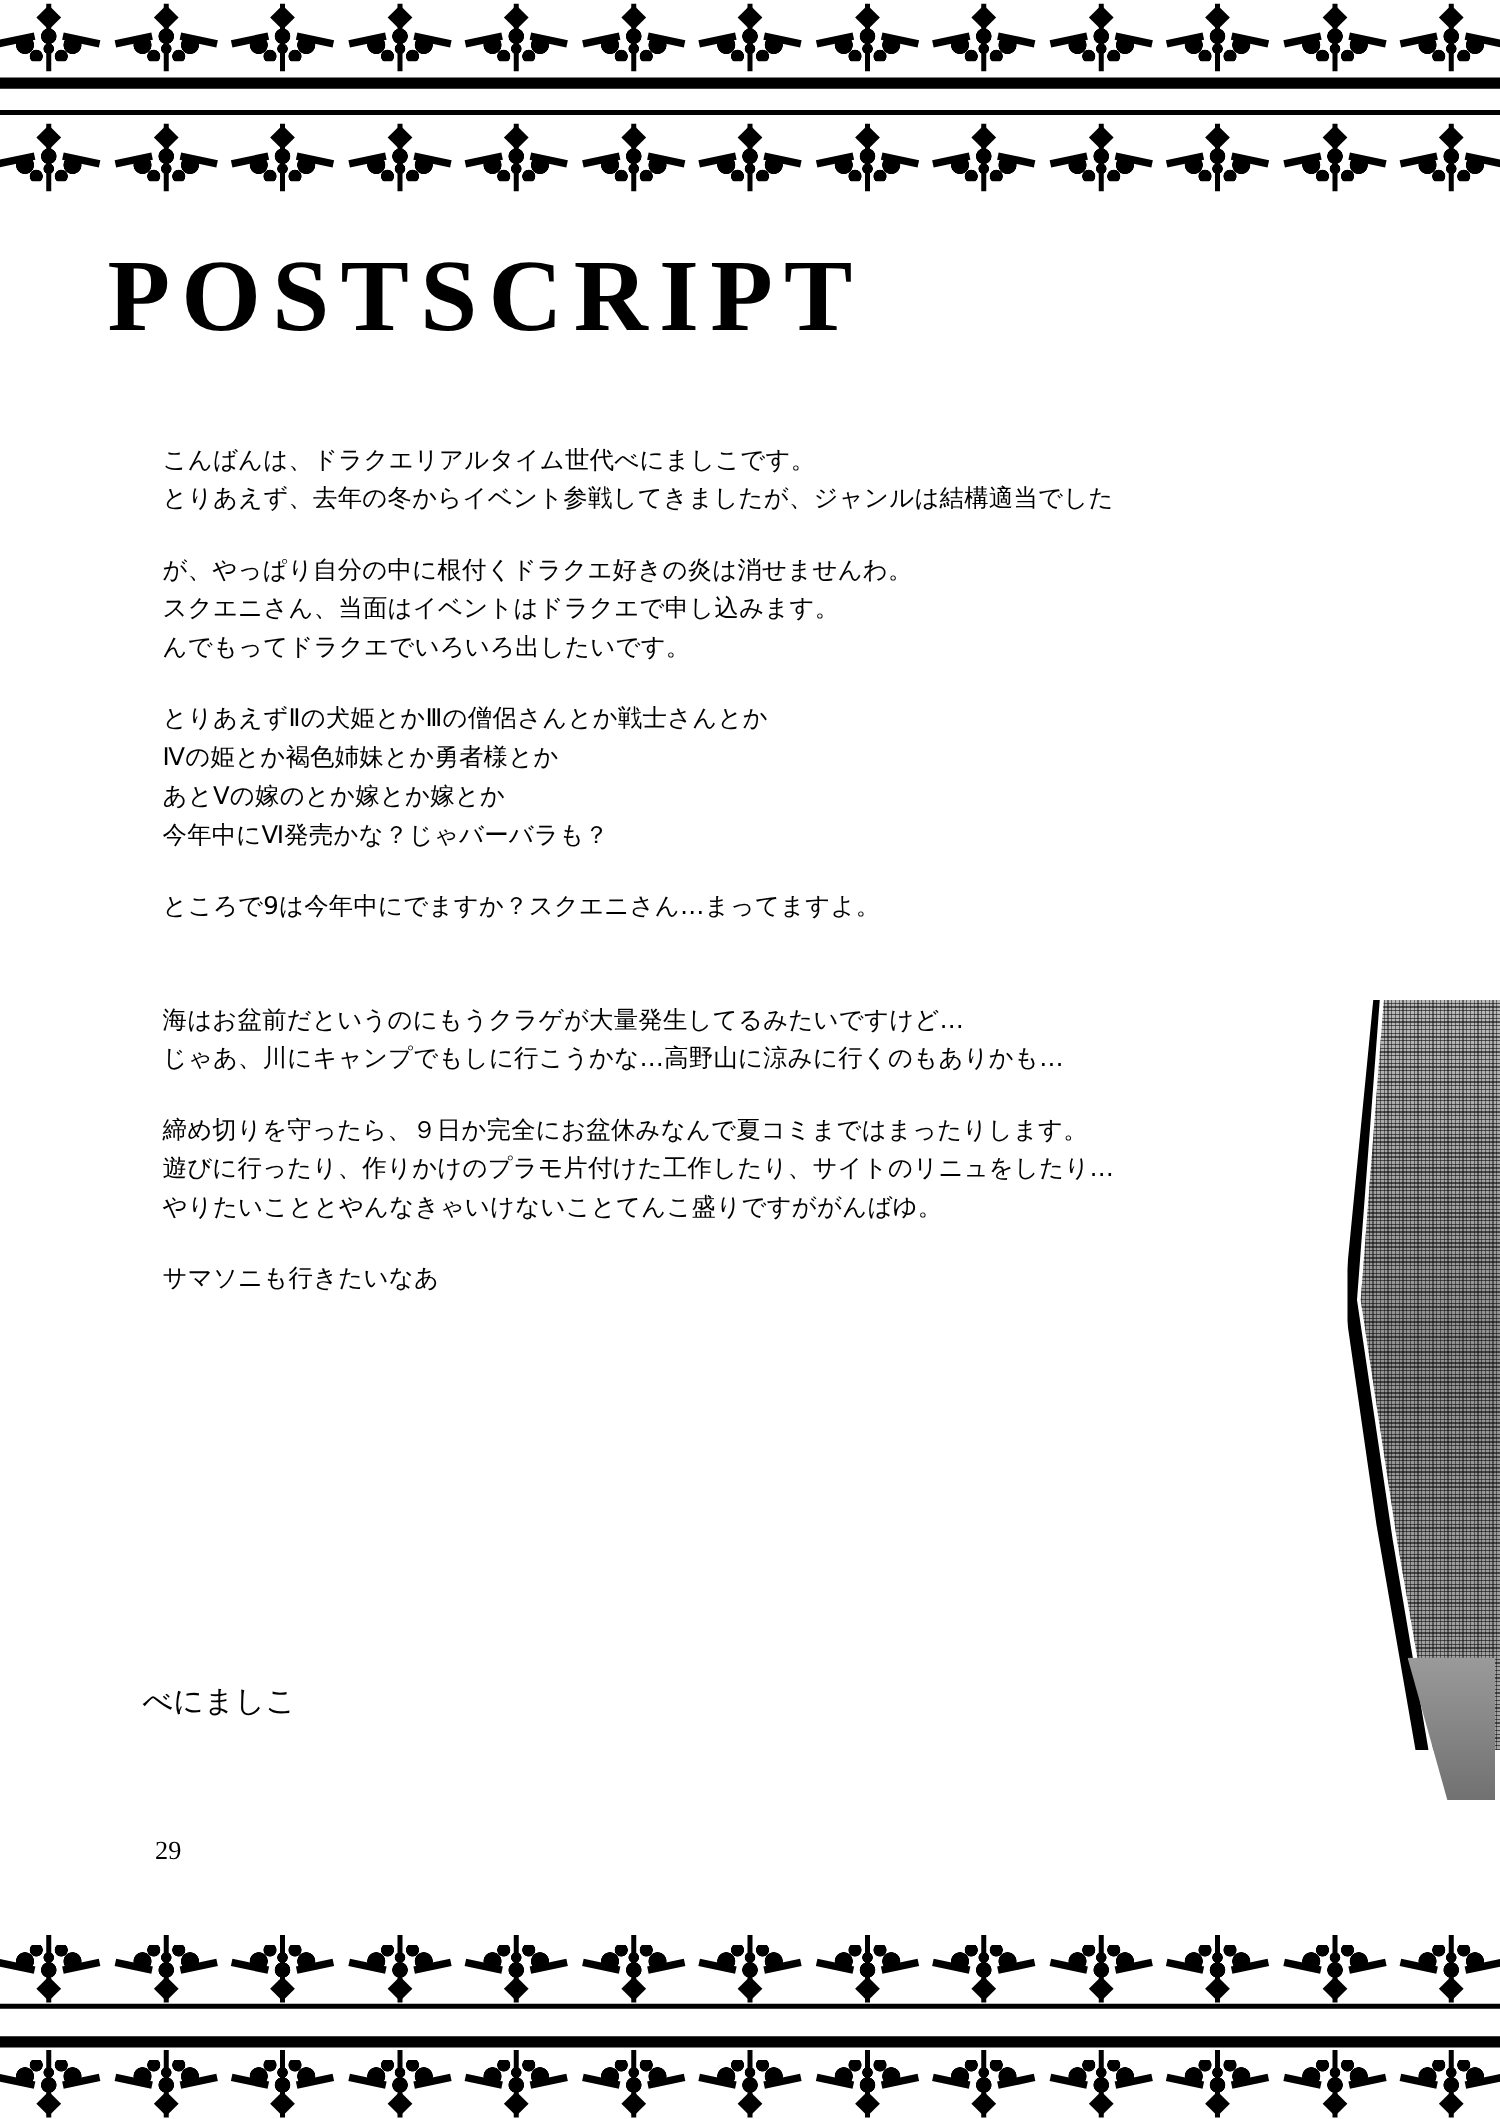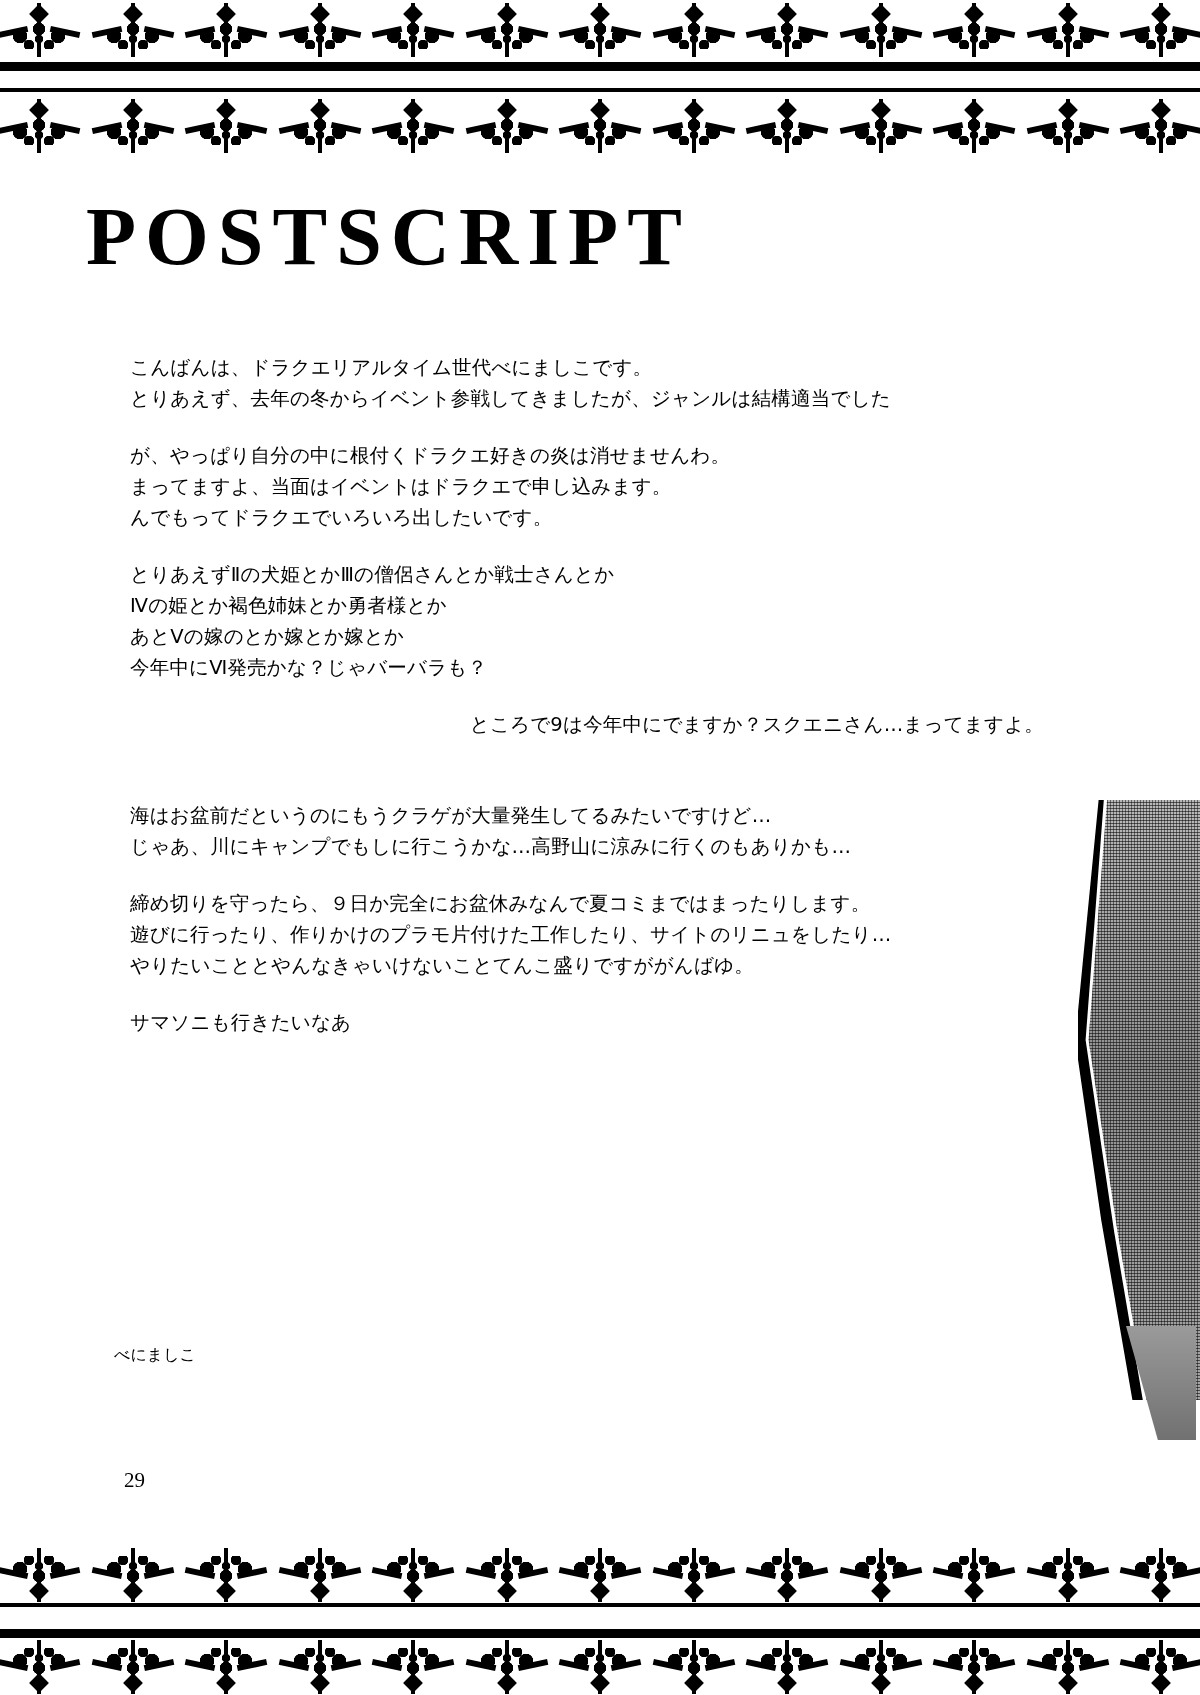--- a/index.html
+++ b/index.html
@@ -131,27 +131,27 @@
     font-size: 19.5px;
     line-height: 31px;
     color: #000;
     font-family: "DejaVu Sans", "Liberation Sans", sans-serif;
     letter-spacing: 0.2px;
   }
   .para {
     margin: 0 0 26px 16px;
     white-space: pre-line;
   }
-  .para.gap-huge { margin-bottom: 60px; text-align: right; }
+  .para.gap-huge { margin-bottom: 60px; }
 
   .signature {
     position: absolute;
     top: 1345px;
     left: 114px;
-    font-size: 16px;
+    font-size: 24px;
     font-family: "DejaVu Sans", "Liberation Sans", sans-serif;
     color: #000;
   }
 
   
   .page-number {
     position: absolute;
     left: 96px;
     top: 1468px;
     font-family: "Liberation Serif", serif;
@@ -345,21 +345,21 @@
         </div>
     </div>
   </div>
 
   <div class="title">POSTSCRIPT</div>
 
   <div class="body-text">
     <p class="para">こんばんは、ドラクエリアルタイム世代べにましこです。
 とりあえず、去年の冬からイベント参戦してきましたが、ジャンルは結構適当でした</p>
     <p class="para">が、やっぱり自分の中に根付くドラクエ好きの炎は消せませんわ。
-まってますよ、当面はイベントはドラクエで申し込みます。
+スクエニさん、当面はイベントはドラクエで申し込みます。
 んでもってドラクエでいろいろ出したいです。</p>
     <p class="para">とりあえずⅡの犬姫とかⅢの僧侶さんとか戦士さんとか
 Ⅳの姫とか褐色姉妹とか勇者様とか
 あとⅤの嫁のとか嫁とか嫁とか
 今年中にⅥ発売かな？じゃバーバラも？</p>
     <p class="para gap-huge">ところで9は今年中にでますか？スクエニさん…まってますよ。</p>
     <p class="para">海はお盆前だというのにもうクラゲが大量発生してるみたいですけど…
 じゃあ、川にキャンプでもしに行こうかな…高野山に涼みに行くのもありかも…</p>
     <p class="para">締め切りを守ったら、９日か完全にお盆休みなんで夏コミまではまったりします。
 遊びに行ったり、作りかけのプラモ片付けた工作したり、サイトのリニュをしたり…

